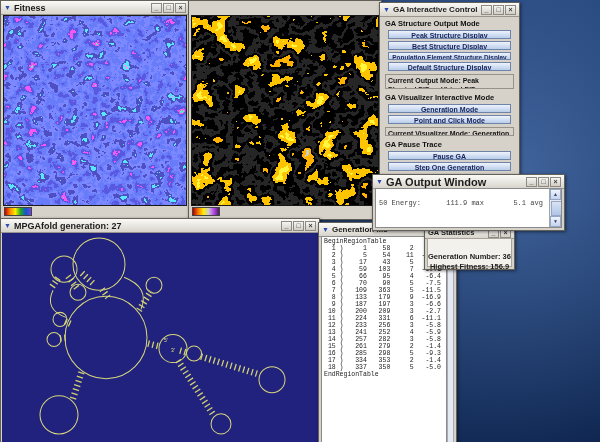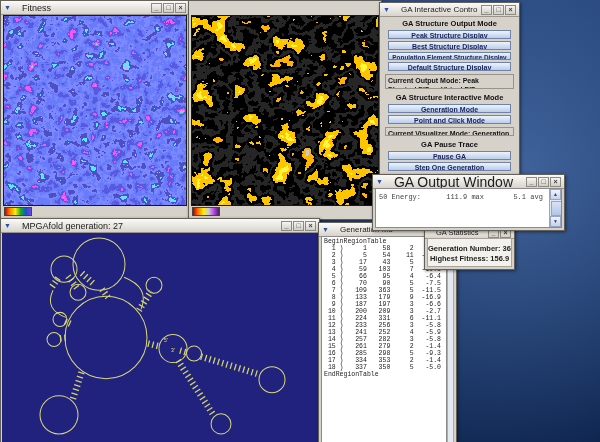--- a/index.html
+++ b/index.html
@@ -8,45 +8,45 @@
     background:
       radial-gradient(circle at 86% 40%, rgba(96,136,198,.55), rgba(0,0,0,0) 48%),
       linear-gradient(160deg,#2b4d85 0%,#1d3b6e 45%,#0f2650 100%);}
   
   .win{position:absolute;background:#d6d2ca;border:1px solid #63605a;
        box-shadow:1px 1px 3px rgba(0,0,0,.5);}
   .tbar{height:13px;display:flex;align-items:center;gap:3px;padding:0 3px;
         background:linear-gradient(#fbfaf7,#d8d4cc);border-bottom:1px solid #99958c;
         white-space:nowrap;overflow:hidden;}
   .wicon{color:#2b4db0;font-size:7px;line-height:1;flex:0 0 auto;}
-  .ttext{flex:1 1 auto;font-size:9px;font-weight:normal;color:#1c1c1c;overflow:hidden;margin-left:8px;}
+  .ttext{flex:1 1 auto;font-size:9px;font-weight:bold;color:#1c1c1c;overflow:hidden;}
   .tbtns{display:flex;gap:1px;flex:0 0 auto;}
   .tbtn{width:11px;height:10px;border:1px solid #8d8a82;box-sizing:border-box;
         background:linear-gradient(#f6f5f2,#d2cec6);font-size:7px;line-height:8px;
         text-align:center;color:#3a3a3a;font-weight:bold;cursor:default;}
   
   .mapbody{position:absolute;left:2px;right:2px;top:14px;bottom:13px;border:1px solid #1a1a1a;background:#000;}
   .mapbody svg{display:block;width:100%;height:100%;}
   .strip{position:absolute;left:2px;right:2px;bottom:2px;height:10px;background:#d6d2ca;}
   .grad{position:absolute;left:1px;bottom:1px;width:26px;height:7px;border:1px solid #444;}
   .grad-fitness{background:linear-gradient(90deg,#c00,#f80,#fe0,#2a2,#15c,#74d);}
   .grad-trace{background:linear-gradient(90deg,#a00,#f70,#fe0,#ccc,#b4e,#425);}
   
   .ctl-body{position:absolute;left:2px;right:2px;top:13px;bottom:2px;padding:1px 3px;
             display:flex;flex-direction:column;}
-  .ctl-label{font-size:7.5px;font-weight:bold;color:#111;margin:2px 0 1px;text-align:center;}
+  .ctl-label{font-size:7.5px;font-weight:bold;color:#111;margin:2px 0 1px;}
   .mbtn{height:11px;margin:1px 3px;border:1px solid #6f83a8;
         background:linear-gradient(#eef3fc,#b9cdea);font-size:7px;font-weight:bold;
         color:#16225a;text-align:center;line-height:10px;white-space:nowrap;overflow:hidden;}
   .inset{border:1px solid #97938a;margin:2px 0;padding:1px 2px;font-size:7px;
          font-weight:bold;color:#111;line-height:9px;white-space:nowrap;overflow:hidden;}
   
   .out-body{position:absolute;left:2px;right:2px;top:13px;bottom:2px;background:#fff;
             border:1px solid #8a8a8a;overflow:hidden;}
-  .out-text{margin:0;padding:0 3px;font:7px "Liberation Mono","DejaVu Sans Mono",monospace;
+  .out-text{margin:0;padding:6px 3px;font:7px "Liberation Mono","DejaVu Sans Mono",monospace;
             color:#444;line-height:8px;white-space:pre;}
   .clipped{display:block;margin-top:-4px;}
   .vscroll{position:absolute;right:0;top:0;bottom:0;width:12px;background:#e4e8f1;
            border-left:1px solid #9aa;box-sizing:border-box;}
   .sbtn{position:absolute;left:0;width:11px;height:11px;border:1px solid #97a6c4;box-sizing:border-box;
         background:linear-gradient(#f0f4fc,#c4d2ec);font-size:5px;text-align:center;
         line-height:9px;color:#33406a;}
   .sbtn-up{top:0;}
   .sbtn-down{bottom:0;}
   .sthumb{position:absolute;left:1px;top:12px;width:9px;height:13px;
@@ -54,21 +54,21 @@
   
   .gen-body{position:absolute;left:2px;right:9px;top:13px;bottom:0;background:#fff;
             border:1px solid #8a8a8a;overflow:hidden;}
   .gen-text{margin:0;padding:1px 2px;font:6.5px "Liberation Mono","DejaVu Sans Mono",monospace;
             color:#222;line-height:7px;white-space:pre;}
   .gen-scroll{position:absolute;right:2px;top:13px;bottom:0;width:7px;background:#e4e8f1;
               border:1px solid #aab;box-sizing:border-box;}
   .gen-thumb{position:absolute;left:0;top:0;width:5px;height:26px;background:#bccbe6;border:1px solid #97a6c4;}
   
   .stats-body{position:absolute;left:2px;right:2px;top:11px;bottom:2px;background:#f3f1ec;
-              border:1px solid #a8a49c;text-align:center;padding-top:5px;}
+              border:1px solid #a8a49c;text-align:center;padding-top:13px;}
   .stats-line{font-size:7.5px;font-weight:bold;color:#1d1d1d;line-height:10px;white-space:nowrap;}
   .tbar-small{height:11px;}
   .tbar-small .ttext{font-size:7.5px;}
   
   .rna-body{position:absolute;left:1px;right:1px;top:14px;bottom:0;background:#21217e;overflow:hidden;}
   .rna-body svg{display:block;width:100%;height:100%;}
   .rna-stroke{fill:none;stroke:#d8d87c;stroke-width:1;}
   .rna-ladder{stroke:#d2d270;stroke-width:6.5;stroke-dasharray:1.3 3.1;fill:none;}
   .rna-label{font:5px "Liberation Sans",sans-serif;fill:#e2e284;}
 </style>
@@ -143,21 +143,21 @@
     <div class="ctl-body">
       <div class="ctl-label">GA Structure Output Mode</div>
       <div class="mbtn">Peak Structure Display</div>
       <div class="mbtn">Best Structure Display</div>
       <div class="mbtn" style="font-size:6.4px">Population Element Structure Display</div>
       <div class="mbtn">Default Structure Display</div>
       <div class="inset">
         <div>Current Output Mode: Peak</div>
         <div>Physical PID: --  Virtual PID: --</div>
       </div>
-      <div class="ctl-label">GA Structure Interactive Mode</div>
+      <div class="ctl-label">GA Visualizer Interactive Mode</div>
       <div class="mbtn">Generation Mode</div>
       <div class="mbtn">Point and Click Mode</div>
       <div class="inset">Current Visualizer Mode: Generation</div>
       <div class="ctl-label">GA Pause Trace</div>
       <div class="mbtn">Pause GA</div>
       <div class="mbtn">Step One Generation</div>
     </div>
   </div>
 
   <div class="win" style="left:0;top:218px;width:318px;height:226px;z-index:4">
@@ -254,21 +254,21 @@
     </div>
     <div class="stats-body">
       <div class="stats-line">Generation Number: 36</div>
       <div class="stats-line">Highest Fitness: 156.9</div>
     </div>
   </div>
 
   <div class="win" style="left:372px;top:174px;width:191px;height:55px;z-index:8">
     <div class="tbar">
       <span class="wicon">▼</span>
-      <span class="ttext" style="font-size:14px">GA Output Window</span>
+      <span class="ttext" style="font-size:11px">GA Output Window</span>
       <span class="tbtns">
         <span class="tbtn">_</span>
         <span class="tbtn">□</span>
         <span class="tbtn">×</span>
       </span>
     </div>
     <div class="out-body">
       <pre class="out-text">        <span class="clipped">50 Energy:      111.9 max       5.1 avg</span>
       </pre>
       <div class="vscroll">

